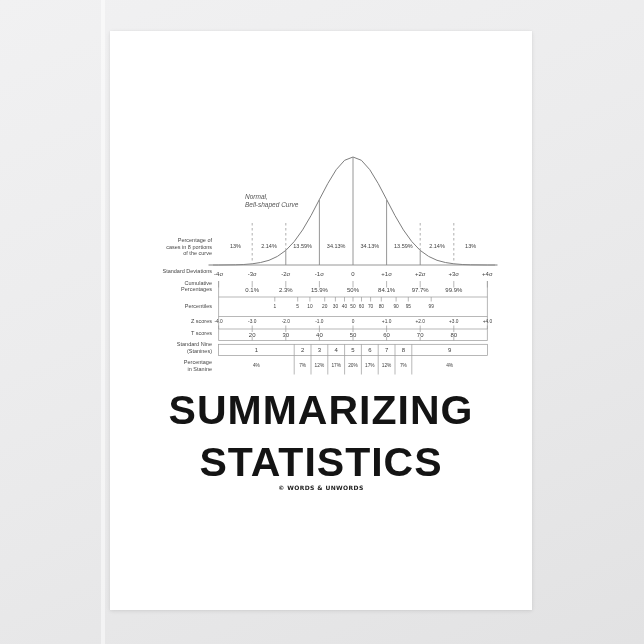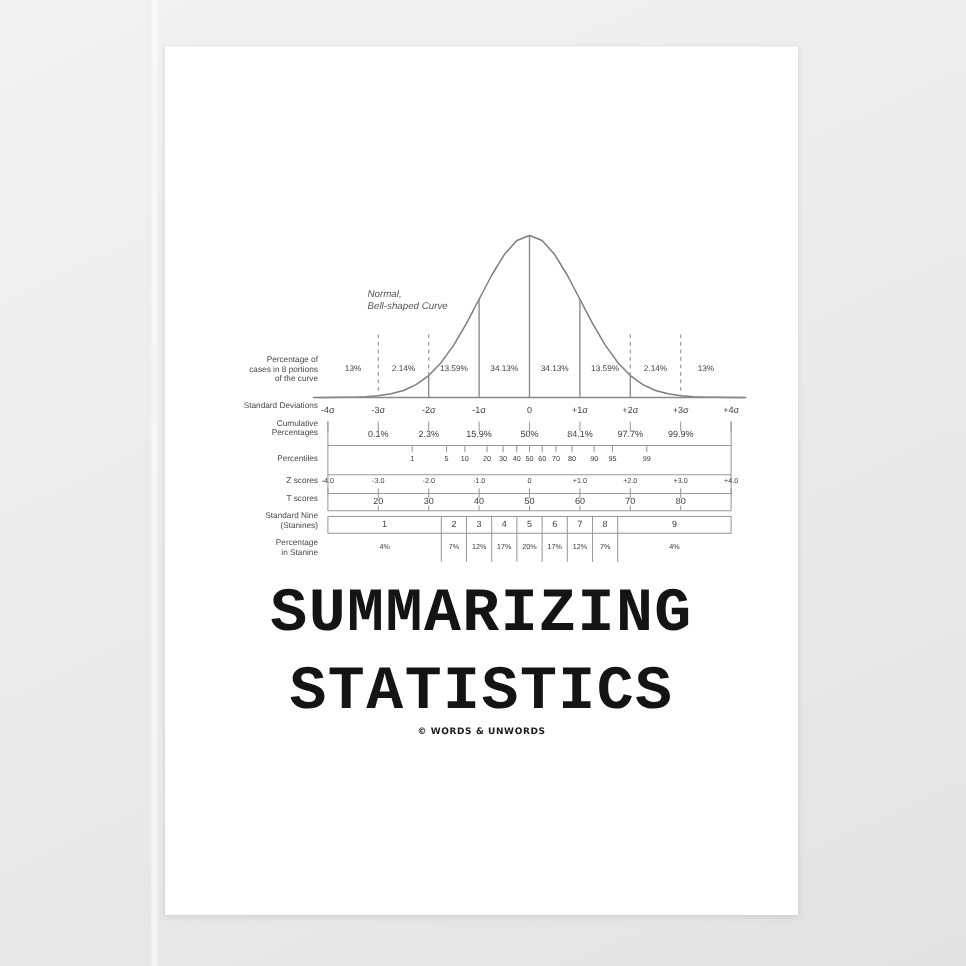--- a/index.html
+++ b/index.html
@@ -12,21 +12,21 @@
   .poster svg{position:absolute;left:0;top:0;}
   .t{position:absolute;line-height:1;white-space:nowrap;color:#3d3d3d;font-family:"Liberation Sans",sans-serif;}
   .c{transform:translateX(-50%);}
   .r{transform:translateX(-100%);}
   .f6{font-size:6px;}
   .f55{font-size:5.5px;}
   .f48{font-size:4.8px;}
   .lbl{color:#474747;}
   .curve-lbl{font-style:italic;color:#555;font-size:6.5px;line-height:8px;}
   .title{position:absolute;left:0;width:100%;text-align:center;color:#141414;
-    font-family:Liberation Mono, monospace;font-weight:bold;font-size:41px;letter-spacing:1px;}
+    font-family:Liberation Sans, sans-serif;font-weight:bold;font-size:41px;letter-spacing:1px;}
   .copyright{position:absolute;left:0;width:100%;text-align:center;color:#1c1c1c;
     font-family:"DejaVu Sans",sans-serif;font-weight:bold;font-size:6px;letter-spacing:0.4px;}
 </style>
 </head>
 <body>
 
 <div class="scene">
   <div class="wall-strip"></div>
 
   <div class="poster">

